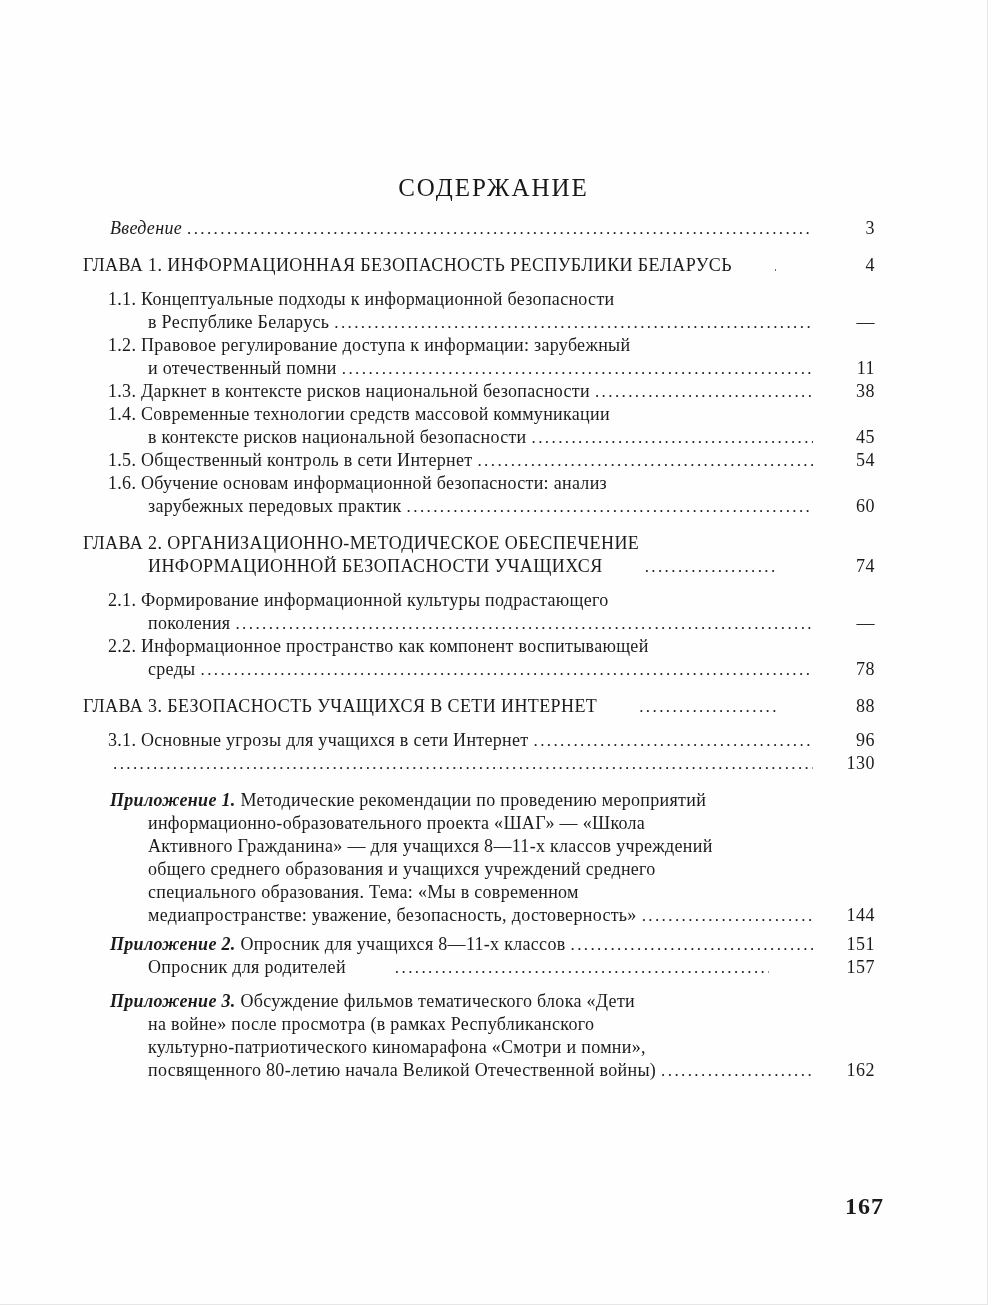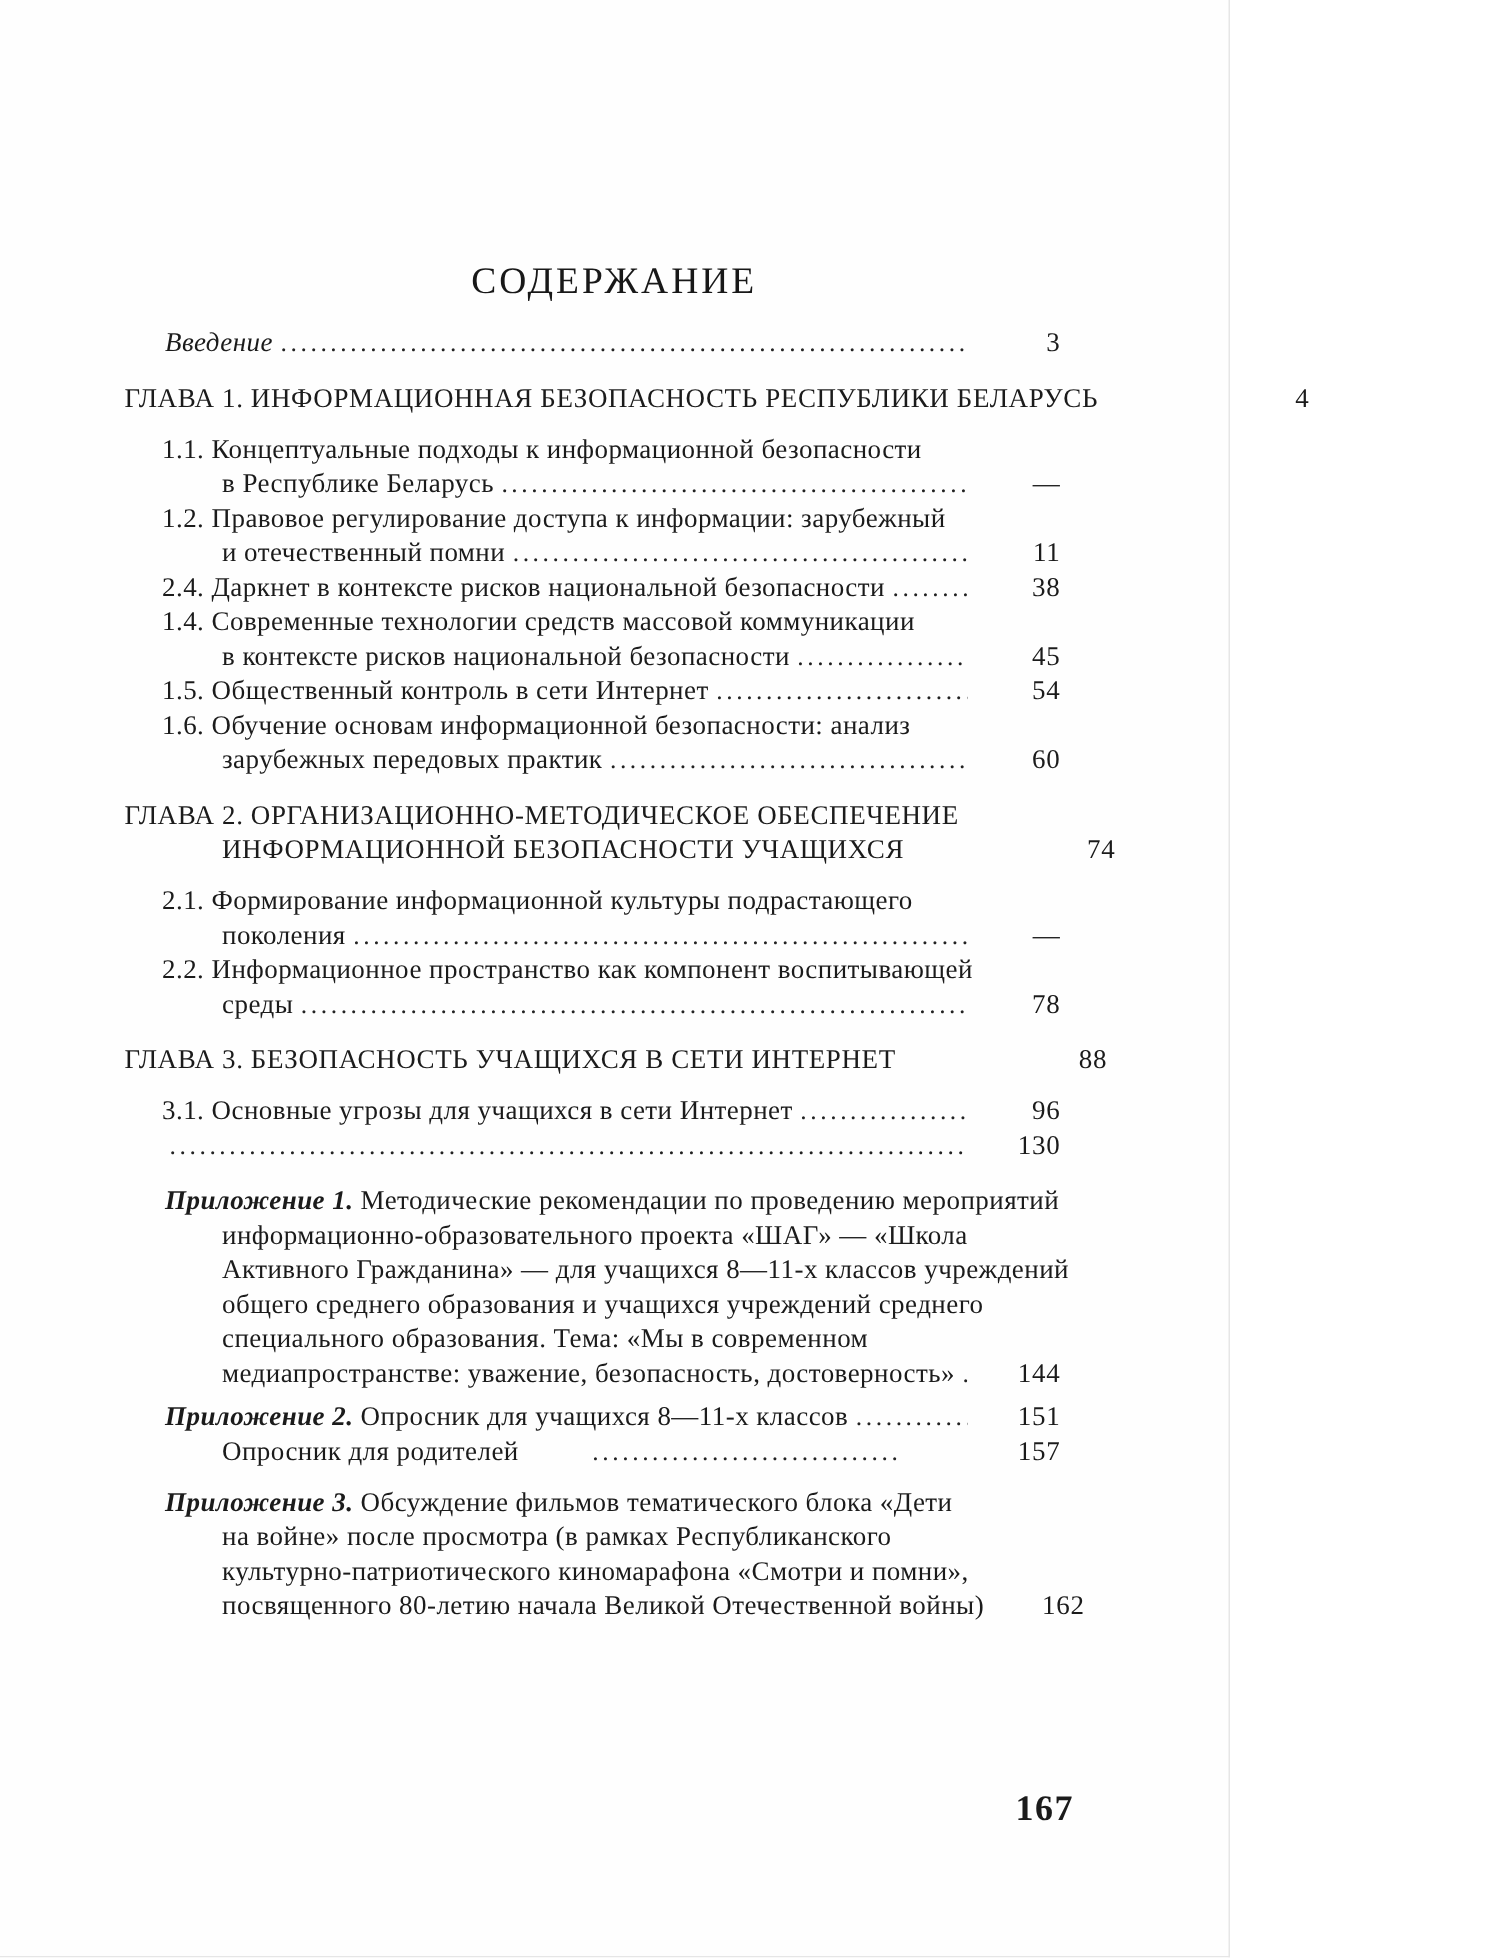--- a/index.html
+++ b/index.html
@@ -1,17 +1,17 @@
 <!DOCTYPE html>
 <html><head>
 <meta charset="utf-8">
 <style>
   html,body{margin:0;padding:0;background:#ffffff;}
   .sheet{
-    width:820px;height:1305px;position:relative;background:#fefefe;
+    width:988px;height:1305px;position:relative;background:#fefefe;
     color:#1b1b1b;font-family:"Liberation Serif","DejaVu Serif",serif;
     font-size:18px;box-sizing:border-box;
     border-right:1px solid #e6e6e6;border-bottom:1px solid #e6e6e6;
   }
   .title{
     margin:0;padding:174px 0 0 0;text-align:center;
     font-weight:normal;font-size:25px;letter-spacing:2px;line-height:28px;
     color:#181818;
   }
   .toc{margin:15px 112px 0 83px;}
@@ -72,21 +72,21 @@
           <span class="txt">1.2. Правовое регулирование доступа к информации: зарубежный</span>
         </div>
         <div class="line cont">
           <span class="txt">и отечественный помни</span>
           <span class="dots"></span>
           <span class="pg">11</span>
         </div>
       </div>
       <div class="entry item">
         <div class="line first">
-          <span class="txt">2.4. Даркнет в контексте рисков национальной безопасности</span>
+          <span class="txt">1.3. Даркнет в контексте рисков национальной безопасности</span>
           <span class="dots"></span>
           <span class="pg">38</span>
         </div>
       </div>
       <div class="entry item">
         <div class="line first">
           <span class="txt">1.4. Современные технологии средств массовой коммуникации</span>
         </div>
         <div class="line cont">
           <span class="txt">в контексте рисков национальной безопасности</span>

